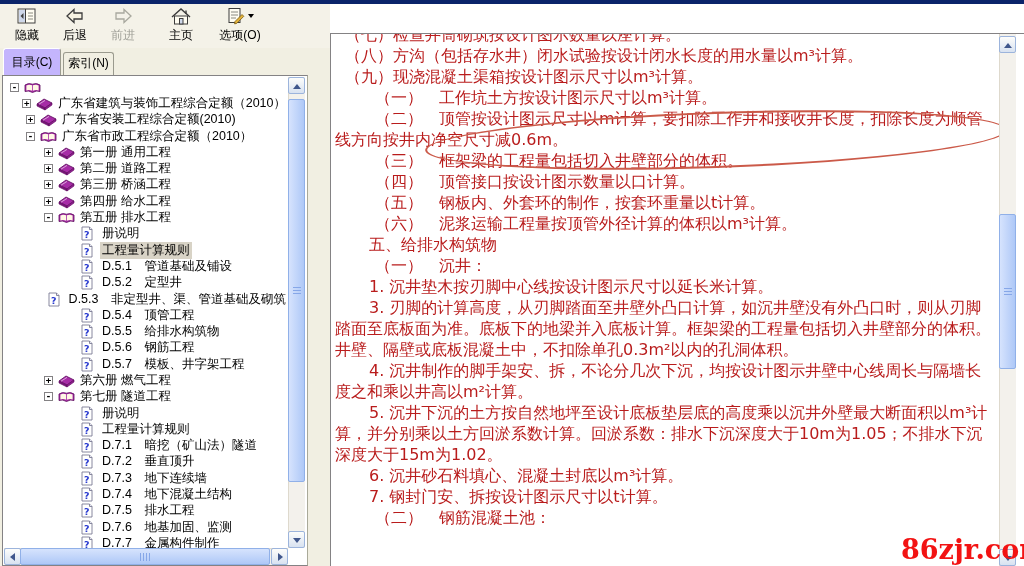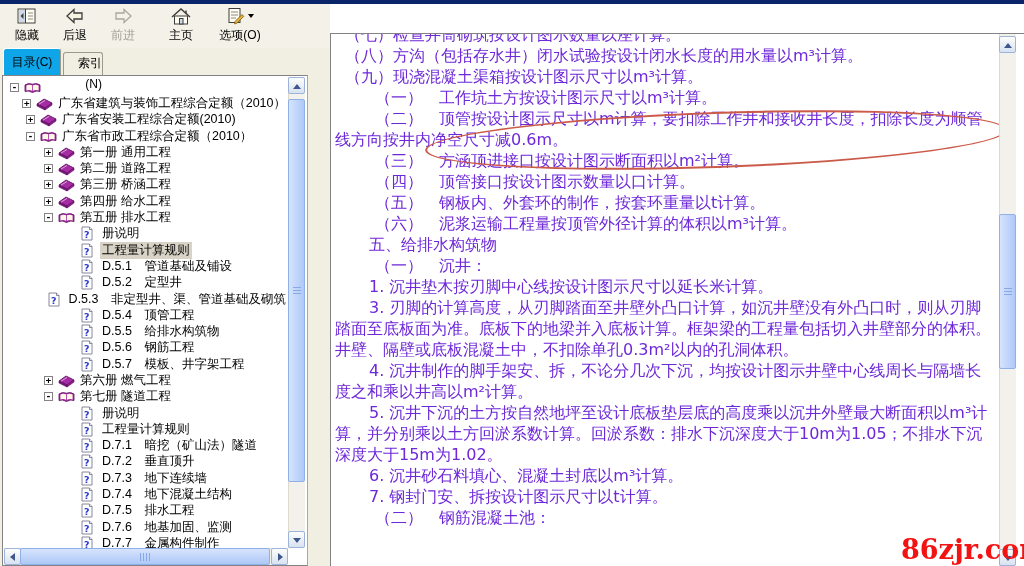--- a/index.html
+++ b/index.html
@@ -18,22 +18,22 @@
   .tb-btn .tb-label { display:block; font-size:12px; color:#000; line-height:14px; }
   .tb-btn.disabled .tb-label { color:#9f9f97; }
   .opt-wrap { white-space:nowrap; }
   .drop-arrow { display:inline-block; width:0; height:0; border-left:3px solid transparent;
     border-right:3px solid transparent; border-top:4px solid #000; vertical-align:8px; margin-left:2px; }
 
   
   .tab { position:absolute; background:#f1efe2; border:1px solid #9a9a8e;
     border-bottom:none; border-radius:3px 3px 0 0; font-size:12px; text-align:center; color:#000; }
   .tab.active { left:3px; top:48px; width:58px; height:27px; line-height:26px; z-index:3;
-    border-top-color:#fff; border-left-color:#fff; background:#0ea5e9; }
-  .tab.inactive { left:63px; top:52px; width:40px; height:23px; line-height:21px; z-index:1;text-align:right; }
+    border-top-color:#fff; border-left-color:#fff; background:#c4b5fd; }
+  .tab.inactive { left:63px; top:52px; width:51px; height:23px; line-height:21px; z-index:1; }
 
   
   .tree-panel { position:absolute; left:2px; top:75px; width:306px; height:491px;
     background:#fff; border:1px solid #848284; border-right-color:#a9a999; }
   .tree-rows { position:absolute; left:1px; top:3px; right:19px; bottom:16px; overflow:hidden; }
   .tree-row { position:relative; height:16.3px; white-space:nowrap; font-size:12.5px;
     color:#000; display:flex; align-items:center; cursor:default; }
   .tree-row .spacer { display:inline-block; height:1px; }
   .exp { display:inline-block; width:9px; height:9px; border:1px solid #848284; background:#fff;
     font:bold 9px/7px "DejaVu Sans Mono",monospace; text-align:center; margin-right:5px; flex:none; }
@@ -61,21 +61,21 @@
     background:repeating-linear-gradient(90deg,#86a7e8 0 1px,transparent 1px 3px); }
 
   .tree-vsb { position:absolute; right:2px; top:1px; width:17px; bottom:17px; }
   .tree-hsb { position:absolute; left:1px; bottom:0; height:17px; right:19px; }
 
   
   .white-top { position:absolute; left:330px; top:4px; width:694px; height:29px; background:#fff; }
   .content-panel { position:absolute; left:330px; top:33px; width:694px; height:533px;
     background:#fff; border-top:1px solid #848284; border-left:1px solid #848284; overflow:hidden; }
   .content-text { position:absolute; left:4px; top:0; width:660px; }
-  .content-text p { font-size:16px; line-height:21px; color:#6d28d9; white-space:pre-wrap;
+  .content-text p { font-size:16px; line-height:21px; color:#b91c1c; white-space:pre-wrap;
     font-family:"DejaVu Sans","Liberation Sans",sans-serif; }
   .p-ind0 { text-indent:10px; }
   .p-ind1 { text-indent:34px; }
   .p-ind2 { text-indent:40px; }
   .p-ind3 { text-indent:34px; }
   .clip-top { margin-top:-10px; }
 
   .red-ellipse { position:absolute; left:94px; top:78px; width:582px; height:56px;
     border:2px solid #cb5a49; border-radius:50%; transform:rotate(-2deg); pointer-events:none; }
 
@@ -453,21 +453,21 @@
 </div>
 
 <div class="white-top"></div>
 <div class="content-panel">
   <div class="content-text" id="contentText">
       <p class="p-ind0 clip-top">（七）检查井筒砌筑按设计图示数量以座计算。</p>
       <p class="p-ind0">（八）方沟（包括存水井）闭水试验按设计闭水长度的用水量以m³计算。</p>
       <p class="p-ind0">（九）现浇混凝土渠箱按设计图示尺寸以m³计算。</p>
       <p class="p-ind2">（一）　工作坑土方按设计图示尺寸以m³计算。</p>
       <p class="p-ind2">（二）　顶管按设计图示尺寸以m计算，要扣除工作井和接收井长度，扣除长度为顺管线方向按井内净空尺寸减0.6m。</p>
-      <p class="p-ind2">（三）　方涵顶进接口按设计图示断面积以m²计算。</p>
+      <p class="p-ind2">（三）　框架梁的工程量包括切入井壁部分的体积。</p>
       <p class="p-ind2">（四）　顶管接口按设计图示数量以口计算。</p>
       <p class="p-ind2">（五）　钢板内、外套环的制作，按套环重量以t计算。</p>
       <p class="p-ind2">（六）　泥浆运输工程量按顶管外径计算的体积以m³计算。</p>
       <p class="p-ind1">五、给排水构筑物</p>
       <p class="p-ind2">（一）　沉井：</p>
       <p class="p-ind3">1. 沉井垫木按刃脚中心线按设计图示尺寸以延长米计算。</p>
       <p class="p-ind3">3. 刃脚的计算高度，从刃脚踏面至井壁外凸口计算，如沉井壁没有外凸口时，则从刃脚踏面至底板面为准。底板下的地梁并入底板计算。框架梁的工程量包括切入井壁部分的体积。井壁、隔壁或底板混凝土中，不扣除单孔0.3m²以内的孔洞体积。</p>
       <p class="p-ind3">4. 沉井制作的脚手架安、拆，不论分几次下沉，均按设计图示井壁中心线周长与隔墙长度之和乘以井高以m²计算。</p>
       <p class="p-ind3">5. 沉井下沉的土方按自然地坪至设计底板垫层底的高度乘以沉井外壁最大断面积以m³计算，并分别乘以土方回淤系数计算。回淤系数：排水下沉深度大于10m为1.05；不排水下沉深度大于15m为1.02。</p>
       <p class="p-ind3">6. 沉井砂石料填心、混凝土封底以m³计算。</p>

